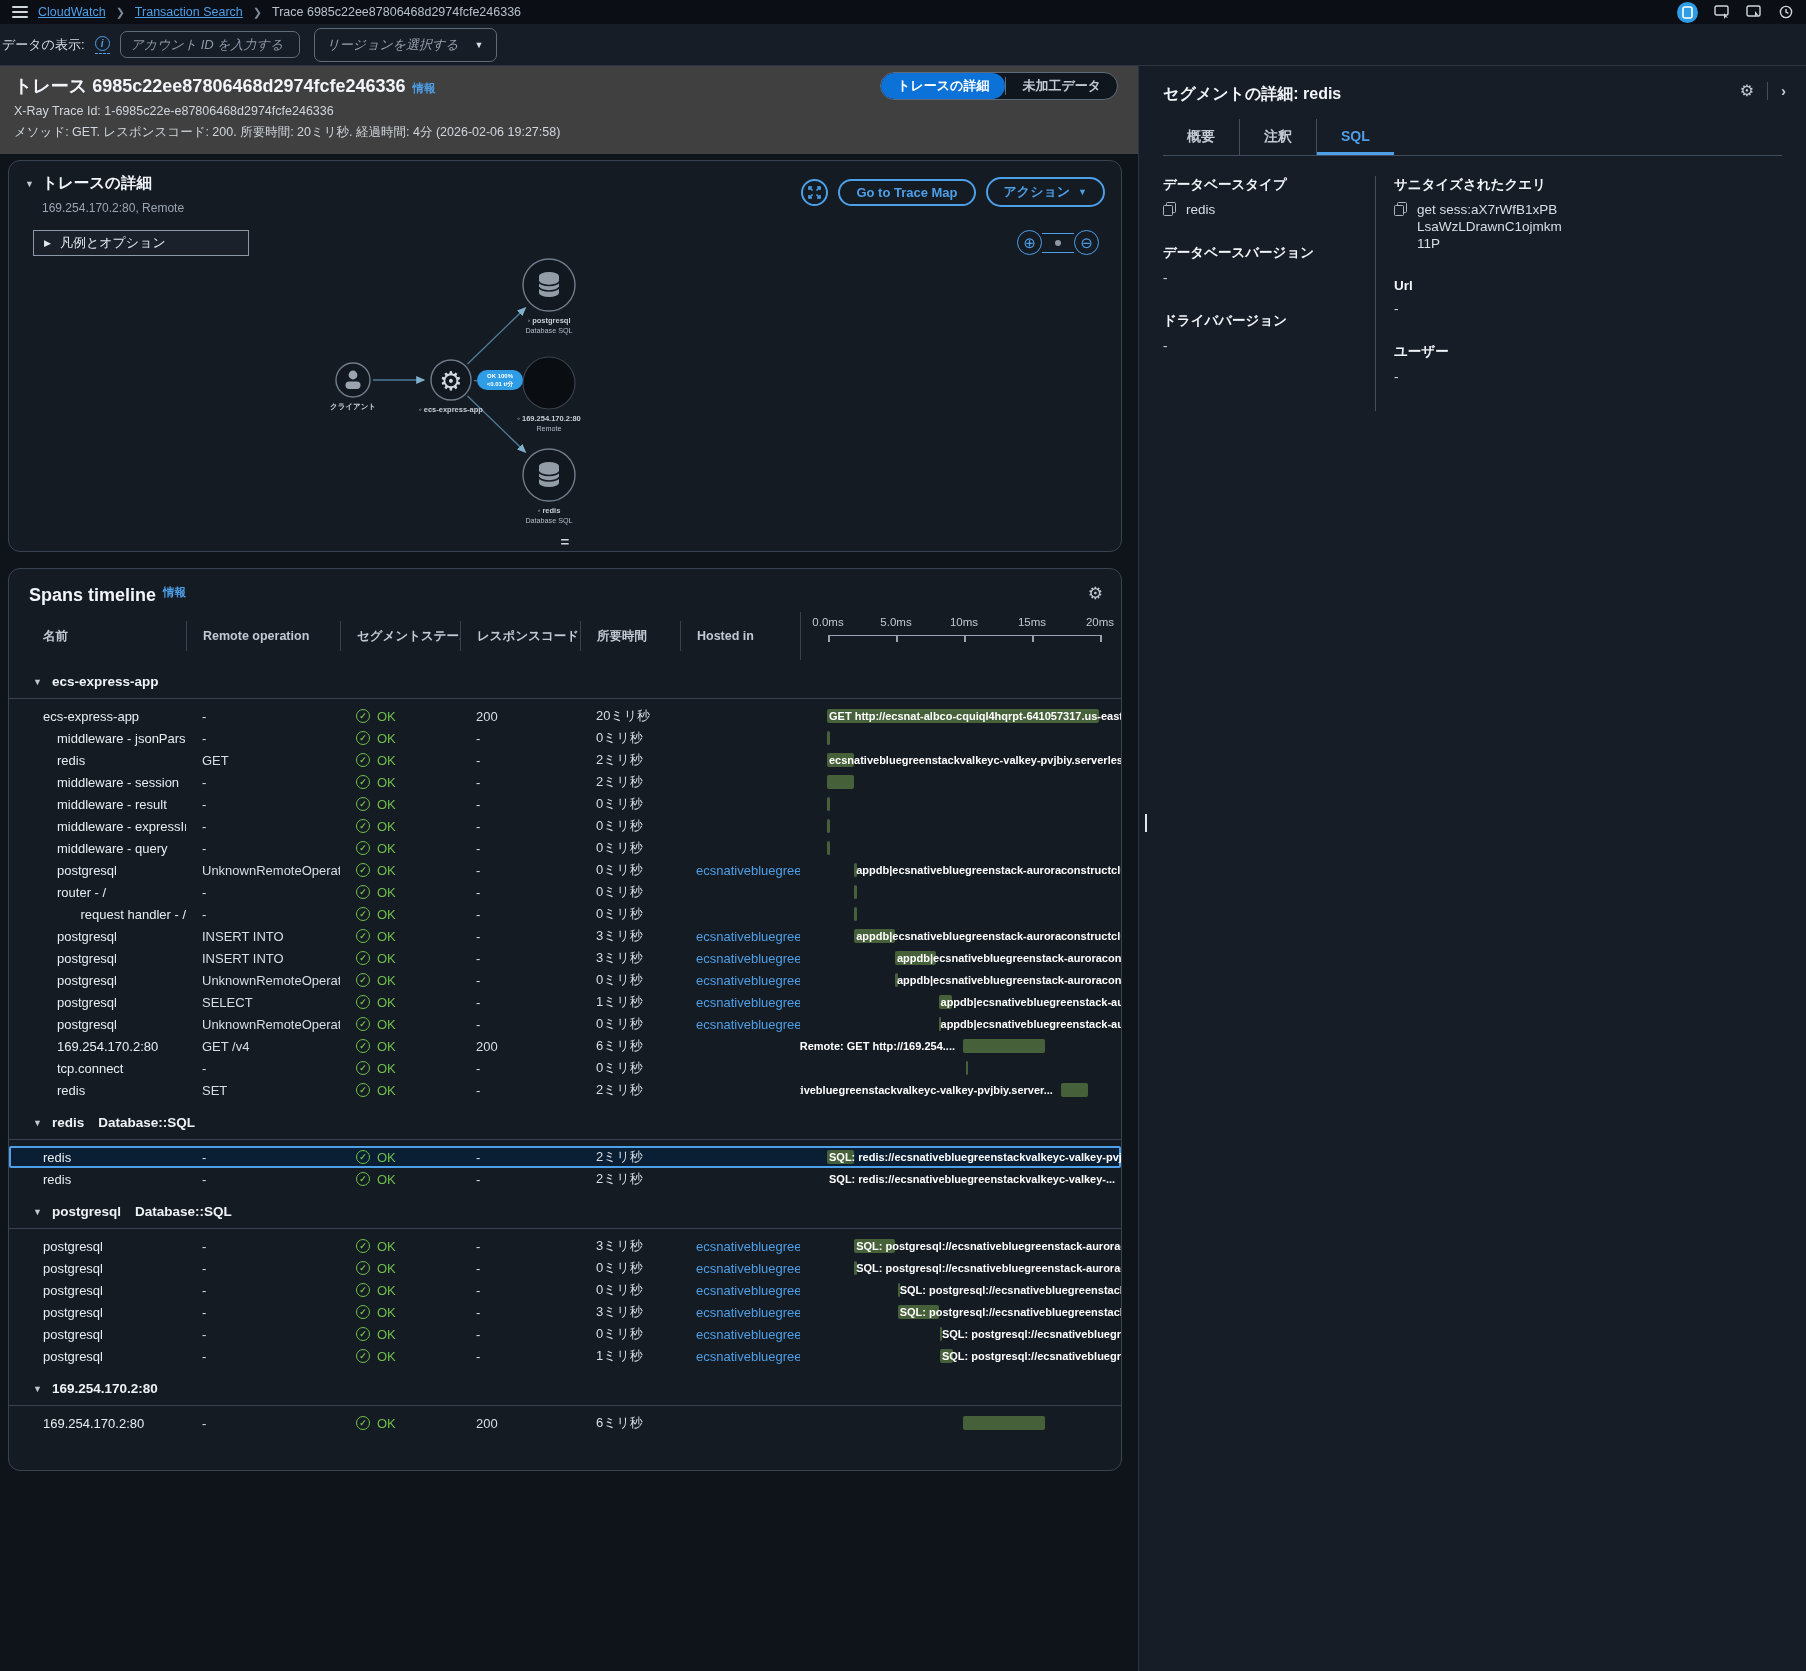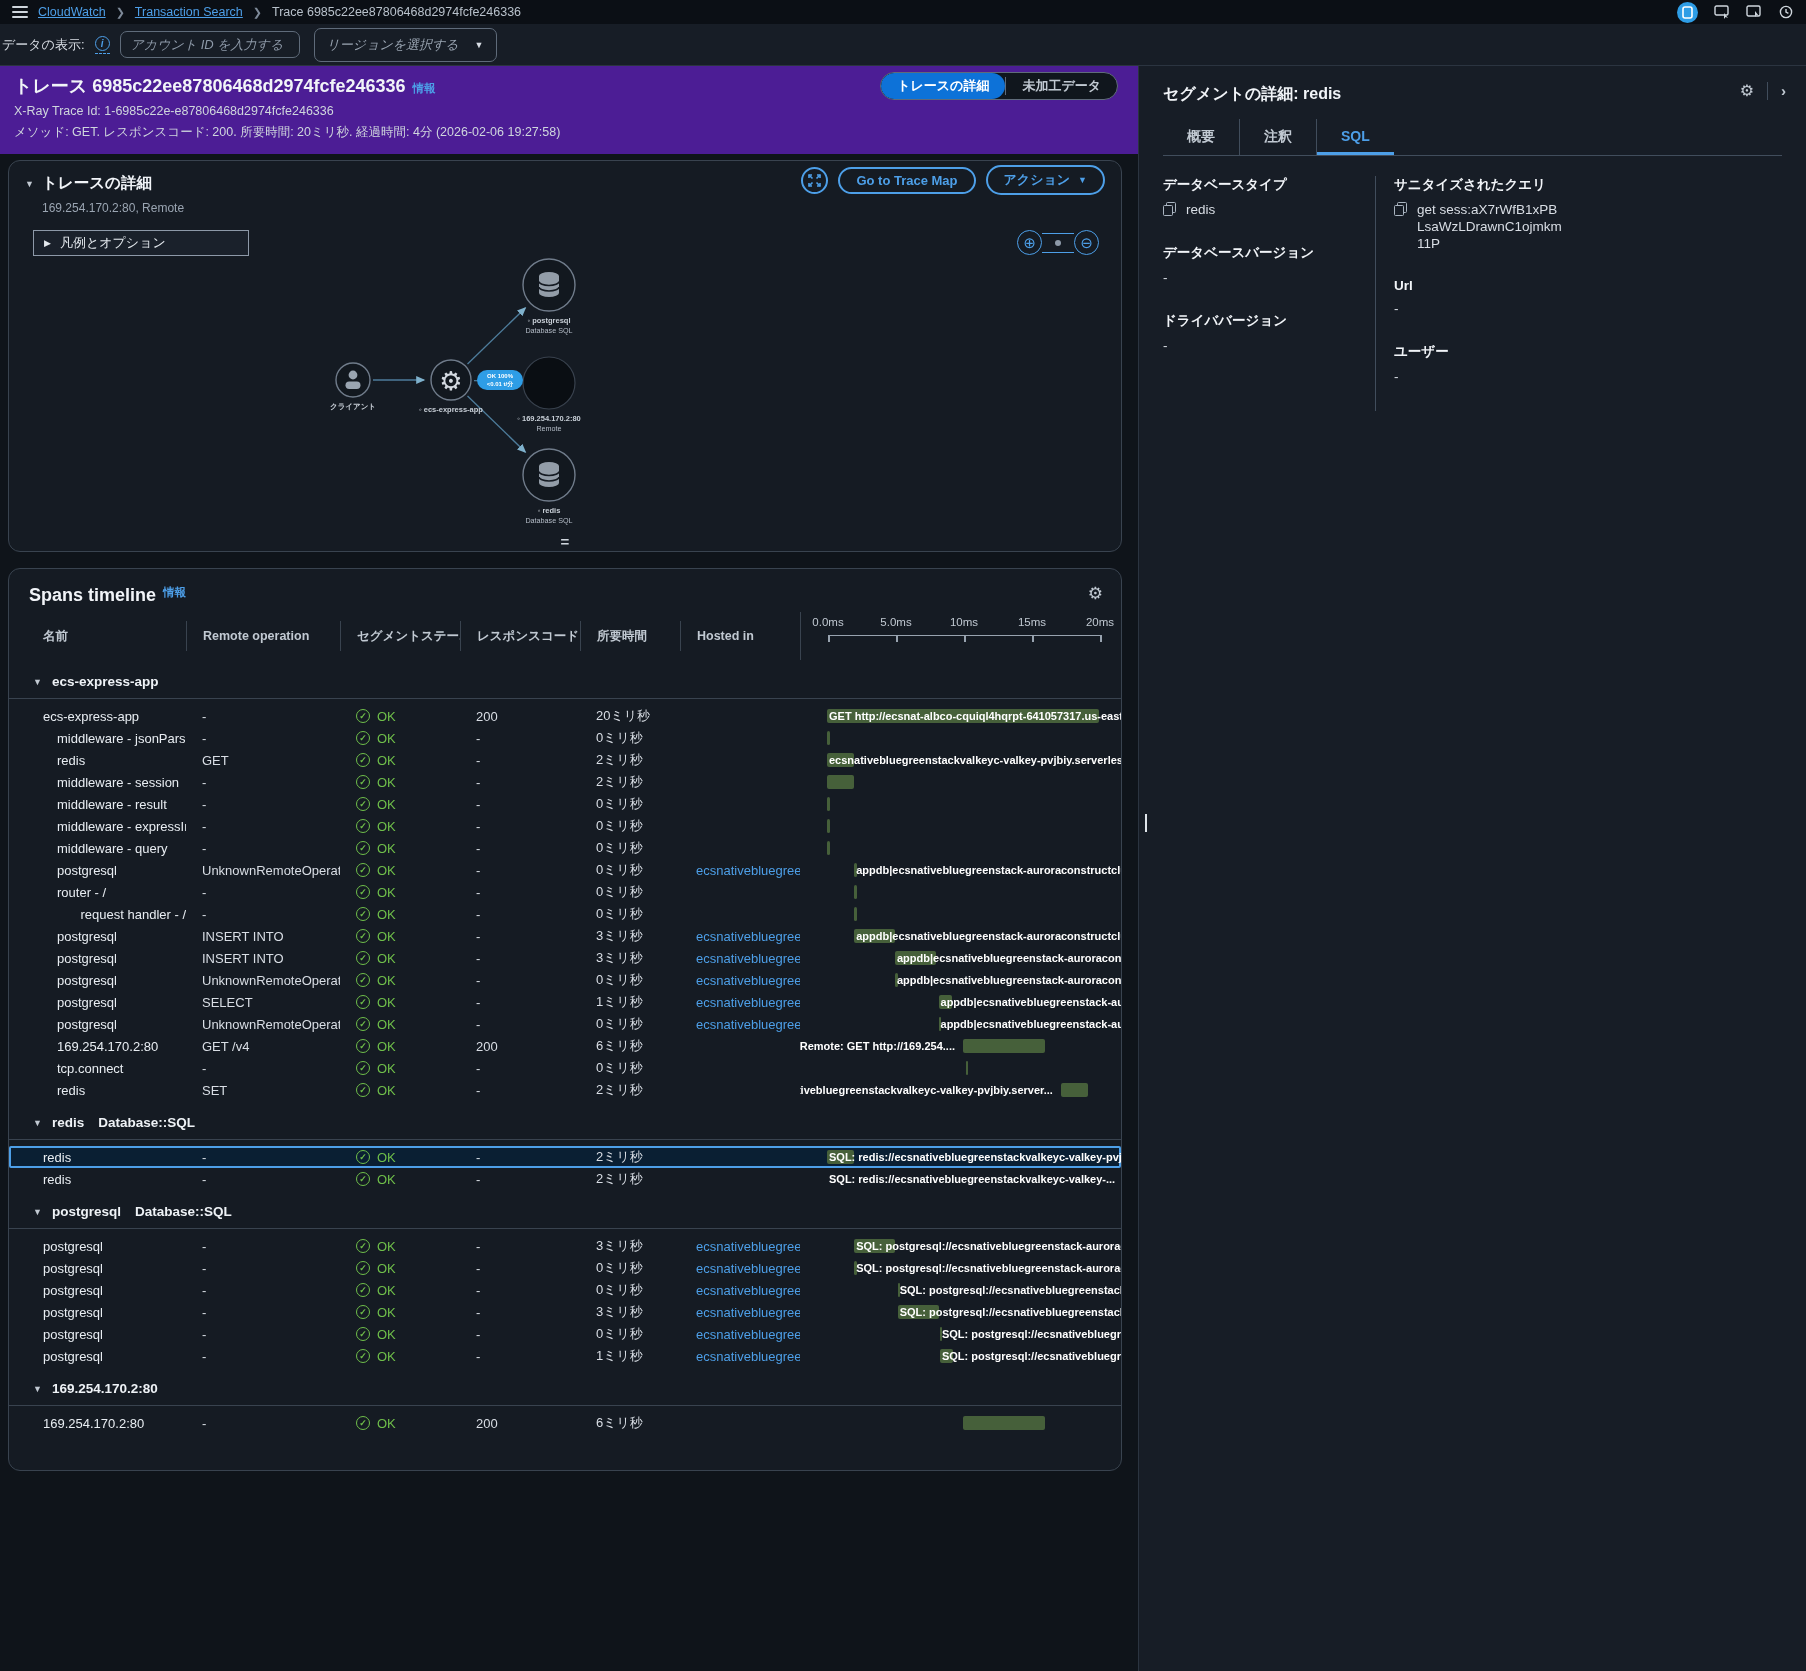--- a/index.html
+++ b/index.html
@@ -24,40 +24,40 @@
   .info-ic{width:15px;height:15px;border:1.4px solid #4d9fe8;border-radius:50%;color:#4d9fe8;font-size:10px;font-style:italic;font-weight:700;display:flex;align-items:center;justify-content:center;border-bottom-style:solid;cursor:pointer}
   .info-ic-wrap{border-bottom:1px dashed #4d9fe8;padding-bottom:2px}
   .tb-input{width:180px;height:27px;background:transparent;border:1px solid #5f6b7a;border-radius:7px;color:#d9dee5;padding:0 10px;font-size:13px;font-style:italic;font-family:"Liberation Sans",sans-serif}
   .tb-input::placeholder{color:#8d99a8;font-style:italic}
   .tb-select{width:183px;height:34px;border:1px solid #5f6b7a;border-radius:7px;display:flex;align-items:center;justify-content:space-between;padding:0 12px;color:#9aa5b2;font-size:13px;font-style:italic;cursor:pointer;margin-left:4px}
   .tb-select .caret{font-style:normal;font-size:9px;color:#d9dee5}
 
   
   .body-row{display:flex;height:1605px}
   .main-col{width:1138px;flex:none;display:flex;flex-direction:column}
-  .page-head{background:#4c1d95;padding:8px 16px 14px 14px;position:relative}
+  .page-head{background:#404040;padding:8px 16px 14px 14px;position:relative}
   .page-title{font-size:18px;font-weight:700;color:#f1f4f8;display:inline}
   .info-link{color:#4d9fe8;font-size:11.5px;font-weight:700;margin-left:7px;cursor:pointer}
   .meta{font-size:12.5px;color:#cfd6dd;margin-top:5px;line-height:16px}
   .view-toggle{position:absolute;right:20px;top:6px;display:flex;align-items:center;border:1px solid #5f6b7a;border-radius:999px;background:#10161d;overflow:hidden}
   .vt-seg{padding:4px 16px;font-size:13px;font-weight:700;color:#c1c9d2;cursor:pointer;white-space:nowrap}
   .vt-seg.active{background:#0d72d8;color:#fff;border-radius:999px}
   .vt-div{width:1px;height:18px;background:#5f6b7a}
 
   .content{flex:1;background:#0f141a;padding:6px 16px 0 8px}
   .card{background:#151b23;border:1px solid #39434f;border-radius:12px;position:relative}
 
   
   .trace-card{height:392px;overflow:hidden}
   .tc-head{padding:12px 16px 0 16px}
   .tc-title-row{display:flex;align-items:center;gap:8px}
   .tri{font-size:9px;color:#c1c9d2;cursor:pointer}
   .tc-title{font-size:15.5px;font-weight:700;color:#f1f4f8}
   .tc-sub{font-size:12px;color:#9aa5b2;margin:7px 0 0 17px}
-  .tc-actions{position:absolute;top:4px;right:16px;display:flex;gap:10px;align-items:center}
+  .tc-actions{position:absolute;top:16px;right:16px;display:flex;gap:10px;align-items:center}
   .icon-btn-round{width:27px;height:27px;border:2px solid #4d9fe8;border-radius:50%;display:flex;align-items:center;justify-content:center;cursor:pointer;background:transparent}
   .btn-outline{border:2px solid #4d9fe8;color:#4d9fe8;font-weight:700;font-size:13px;border-radius:999px;padding:4px 16px;background:transparent;display:flex;gap:8px;align-items:center;cursor:pointer;white-space:nowrap;font-family:"Liberation Sans",sans-serif}
   .btn-outline .caret{font-size:9px}
   .legend-btn{position:absolute;left:24px;top:69px;width:216px;height:26px;border:1px solid #8d99a8;background:#1a212b;color:#e4e9ee;font-size:13px;display:flex;align-items:center;gap:9px;padding:0 10px;cursor:pointer}
   .legend-btn .tri-r{font-size:9px;color:#e4e9ee}
   .zoom-ctl{position:absolute;right:22px;top:69px;display:flex;align-items:center}
   .zoom-btn{width:25px;height:25px;border:1.6px solid #4d9fe8;border-radius:50%;color:#4d9fe8;font-size:15px;display:flex;align-items:center;justify-content:center;cursor:pointer;background:transparent}
   .zoom-mid{width:32px;height:20px;border-top:1.6px solid #4d9fe8;border-bottom:1.6px solid #4d9fe8;display:flex;align-items:center;justify-content:center}
   .zoom-dot{width:6px;height:6px;border-radius:50%;background:#8d99a8}
   .map-svg{position:absolute;left:0;top:0;width:1112px;height:390px}

